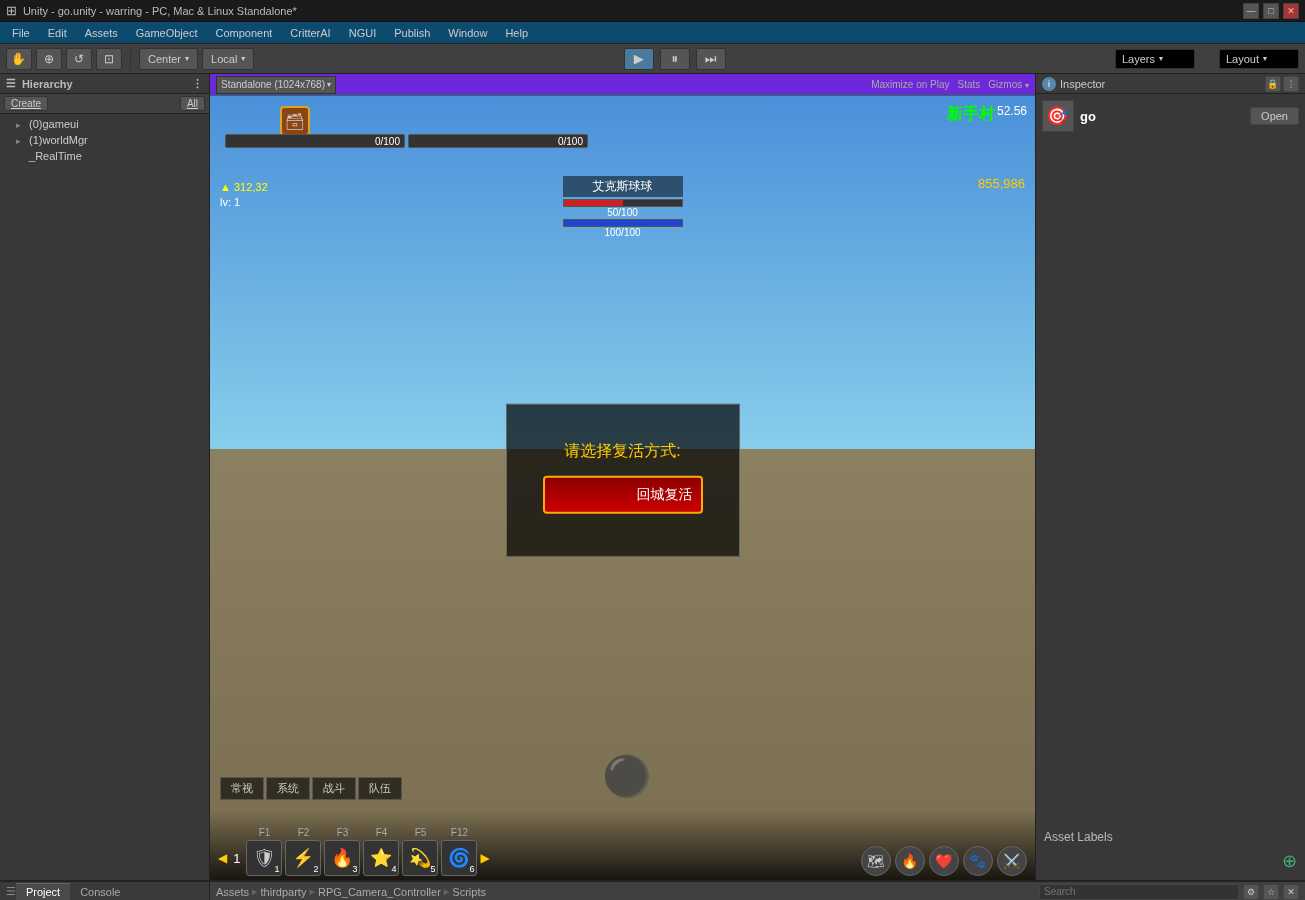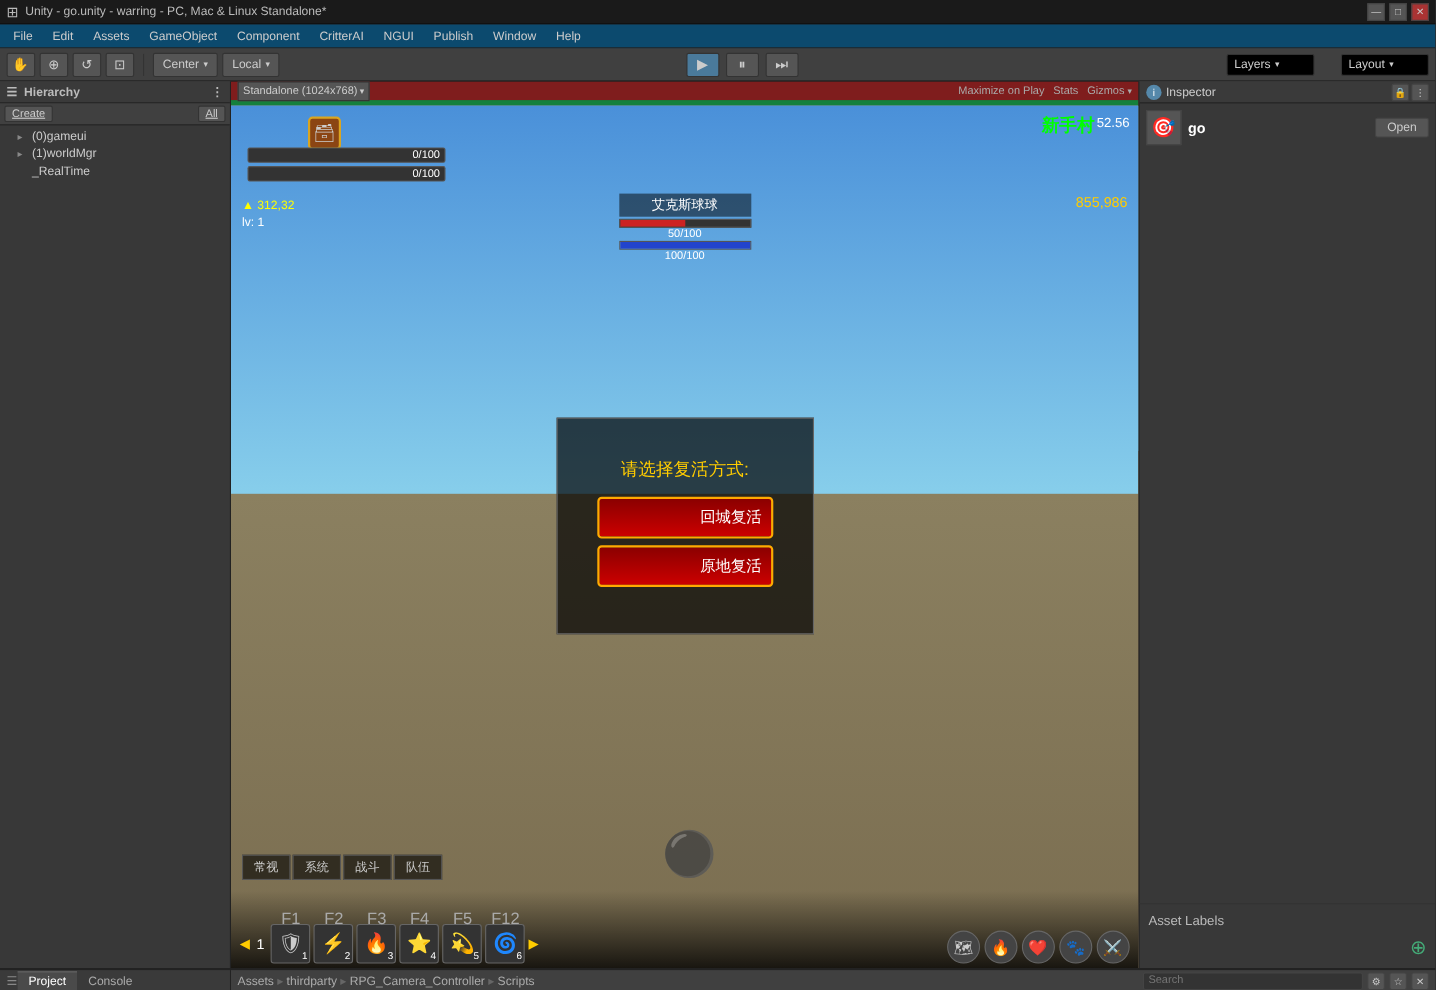--- a/index.html
+++ b/index.html
@@ -90,22 +90,22 @@
       padding: 2px 12px; font-size: 11px; cursor: pointer; color: #aaa;
       border-radius: 2px 2px 0 0; white-space: nowrap;
     }
     .view-tab.active { background: #4a4a4a; color: #fff; border-top: 1px solid #666; }
 
     
     #game-view {
       flex: 1; position: relative; background: #1a1a1a; overflow: hidden;
     }
     #game-view-toolbar {
-      height: 22px; background: #7f1d1d; display: flex; align-items: center;
-      padding: 0 6px; gap: 8px; font-size: 10px; color: #aaa; border-bottom: 5px solid #15803d;
+      height: 22px; background: #6d28d9; display: flex; align-items: center;
+      padding: 0 6px; gap: 8px; font-size: 10px; color: #aaa; border-bottom: 1px solid #15803d;
     }
     .game-dropdown {
       height: 18px; background: #555; border: 1px solid #333; color: #ccc;
       padding: 0 4px; font-size: 10px; cursor: pointer; display: flex; align-items: center; gap: 2px;
     }
     .maximize-btn { margin-left: auto; cursor: pointer; font-size: 10px; color: #aaa; }
     .stats-btn { cursor: pointer; font-size: 10px; color: #aaa; }
     .gizmos-btn { cursor: pointer; font-size: 10px; color: #aaa; }
 
     
@@ -154,21 +154,21 @@
       position: absolute; bottom: 0; left: 0; right: 0; height: 70px;
       background: linear-gradient(to top, rgba(0,0,0,0.8), transparent);
       display: flex; align-items: flex-end; padding-bottom: 4px; padding-left: 8px;
     }
     .skill-bar { display: flex; align-items: center; gap: 3px; }
     .skill-slot {
       width: 36px; height: 36px; background: #333; border: 1px solid #666;
       border-radius: 3px; display: flex; align-items: center; justify-content: center;
       font-size: 18px; cursor: pointer; position: relative;
     }
-    .fkey-label { position: absolute; top: -14px; font-size: 15px; color: #aaa; left: 50%; transform: translateX(-50%); }
+    .fkey-label { position: absolute; top: -14px; font-size: 10px; color: #aaa; left: 50%; transform: translateX(-50%); }
     .skill-num { position: absolute; bottom: 1px; right: 2px; font-size: 9px; color: #fff; }
     .arrow-btn { color: #ffcc00; font-size: 12px; cursor: pointer; }
     .right-hud { position: absolute; right: 8px; bottom: 4px; display: flex; gap: 4px; }
     .status-icon {
       width: 30px; height: 30px; background: #444; border: 1px solid #666;
       border-radius: 50%; display: flex; align-items: center; justify-content: center; font-size: 14px;
     }
 
     
     .menu-tabs {
@@ -406,21 +406,21 @@
 
         <div class="chest-icon">🗃</div>
 
         <div class="player-coords">
           <span>▲</span>
           <span>312,32</span>
         </div>
         <div class="player-level">lv: 1</div>
 
         <div style="position:absolute; top:8px; left:15px; width:200px;">
-          <div style="display:flex; flex-direction:column; gap:3px; margin-top: 30px;">
+          <div style="display:flex; gap:3px; margin-top: 30px;">
             <div>
               <div class="bar-bg" style="width:180px;">
                 <div class="bar-fill hp" style="width:0%;"></div>
                 <div class="bar-text">0/100</div>
               </div>
             </div>
             <div>
               <div class="bar-bg" style="width:180px;">
                 <div class="bar-fill mp" style="width:0%;"></div>
                 <div class="bar-text">0/100</div>
@@ -439,21 +439,20 @@
           <div style="text-align:center; font-size:10px; color:#fff;">50/100</div>
           <div class="enemy-mp">
             <div class="enemy-mp-fill" style="width:100%;"></div>
           </div>
           <div style="text-align:center; font-size:10px; color:#fff;">100/100</div>
         </div>
 
         <div class="revival-dialog">
           <div class="revival-title">请选择复活方式:</div>
           <div class="revival-btn">回城复活</div>
-          <div class="revival-btn">原地复活</div>
         </div>
 
         <div class="dead-char">⚫</div>
 
         <div class="menu-tabs">
           <div class="menu-tab-btn">常视</div>
           <div class="menu-tab-btn">系统</div>
           <div class="menu-tab-btn">战斗</div>
           <div class="menu-tab-btn">队伍</div>
         </div>

